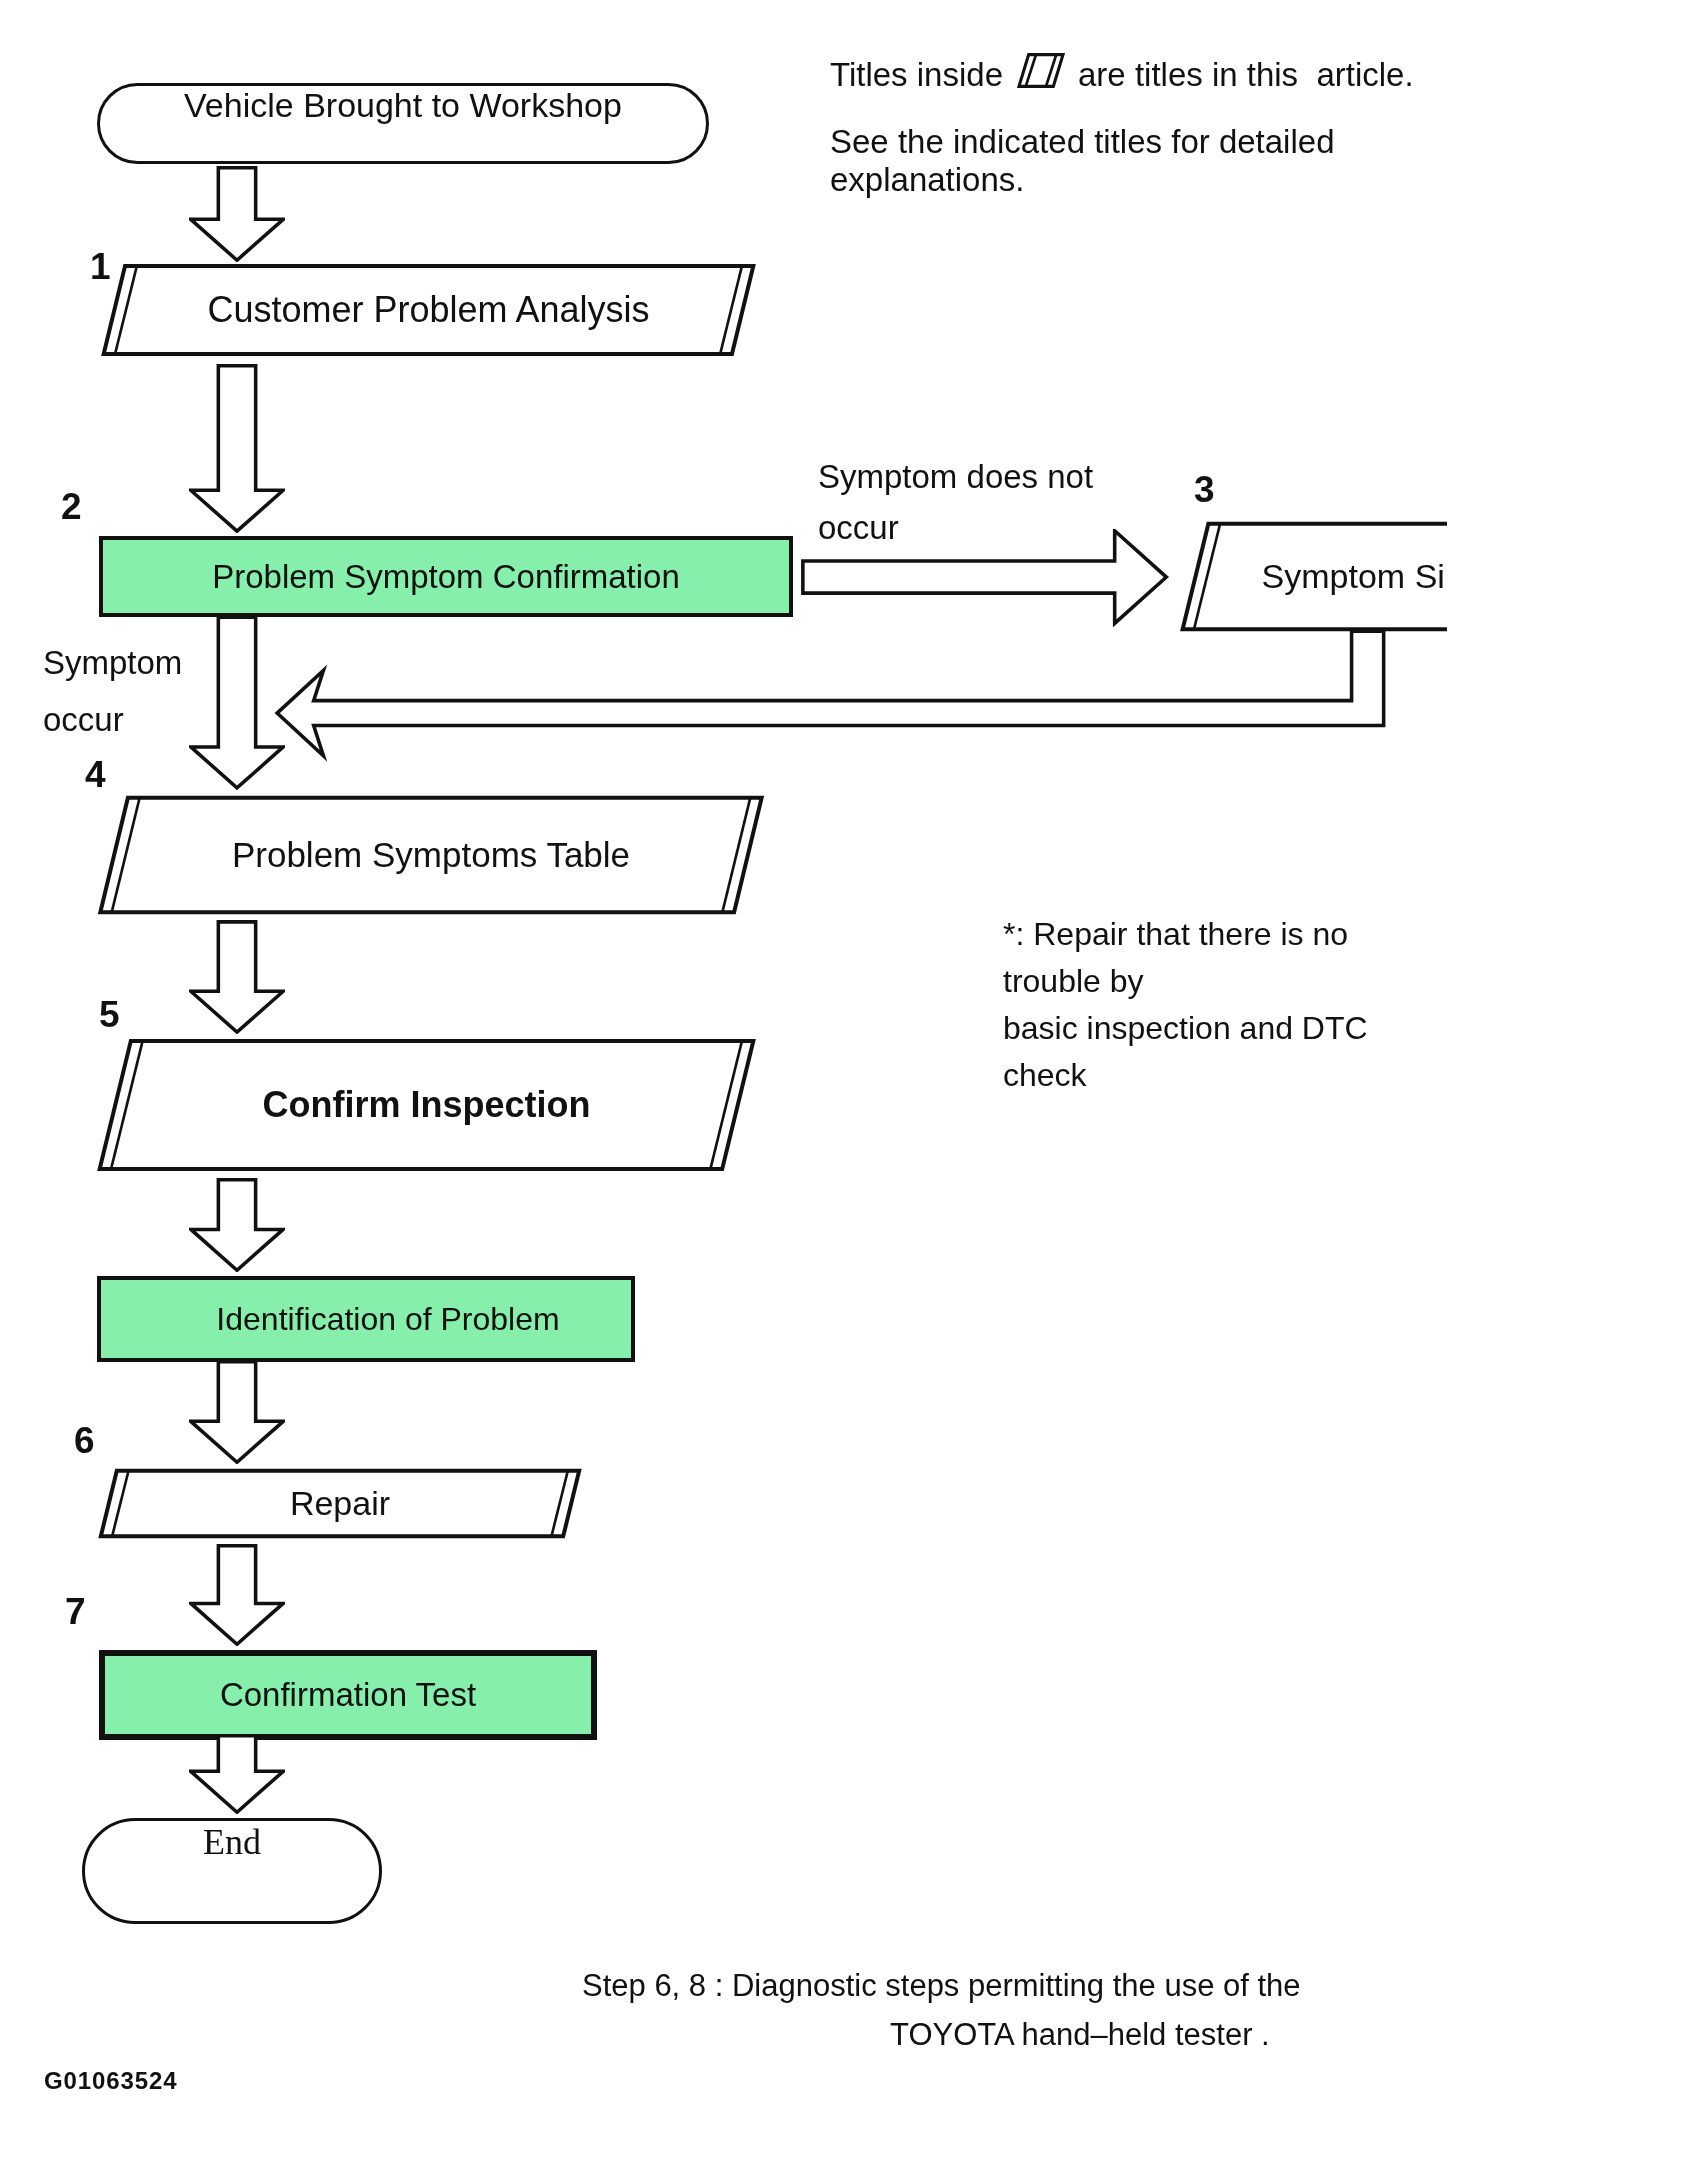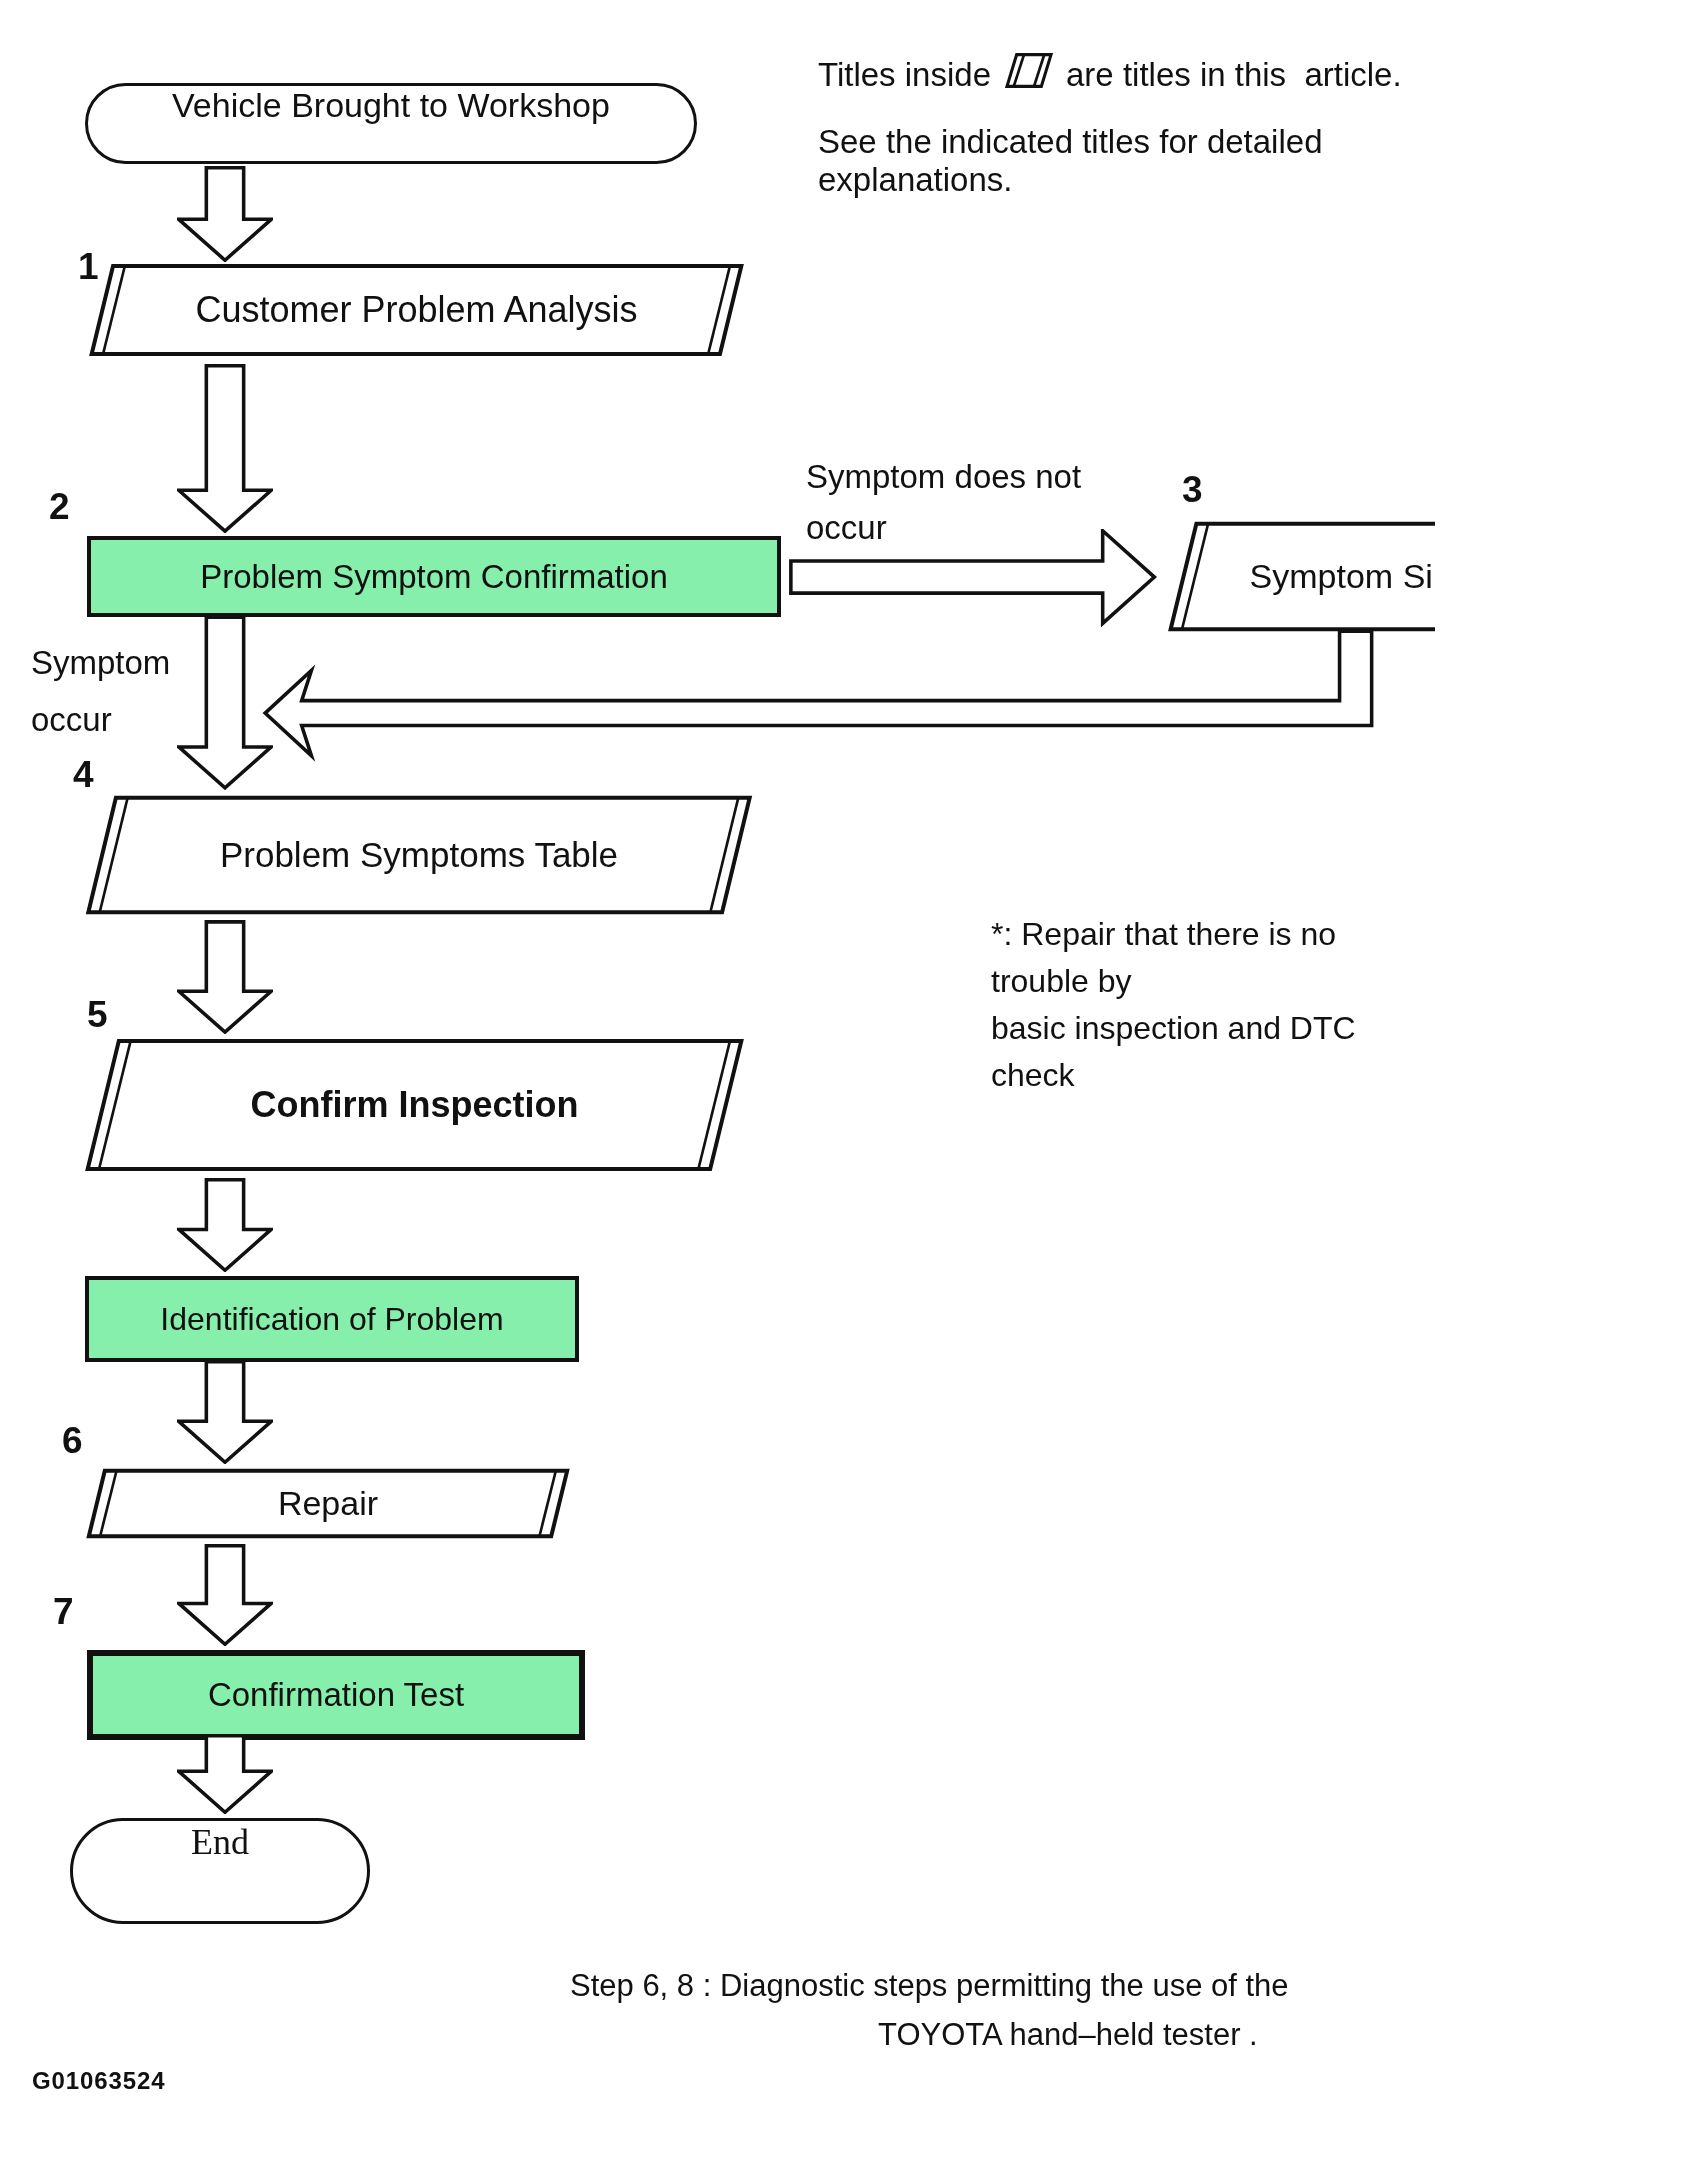--- a/index.html
+++ b/index.html
@@ -3,20 +3,21 @@
 <meta charset="utf-8">
 <style>
   html,body{margin:0;padding:0;background:#fff;}
   #page{
     position:relative;
     width:1435px;height:2158px;
     background:#ffffff;
     font-family:"Liberation Sans", sans-serif;
     color:#111;
     overflow:hidden;
+    margin-left:12px;
   }
   .node{position:absolute;}
   .node .lbl{
     position:absolute;inset:0;
     display:flex;align-items:center;justify-content:center;
     text-align:center;
     color:#111;
   }
   .terminator{
     border:3.6px solid #111;
@@ -154,21 +155,21 @@
     </svg>
     <span class="lbl" style="font-size:36px;font-weight:700;">Confirm Inspection</span>
   </div>
 
   <div class="arrow" style="left:177px;top:1178px;">
     <svg width="96" height="94" viewBox="0 0 108 106">
         <polygon points="33,2 75,2 75,58 106,58 54,104 2,58 33,58" fill="#fff" stroke="#111" stroke-width="4"></polygon>
       </svg>
   </div>
 
-  <div class="node rectnode" style="left:85px;top:1276px;width:486px;height:78px;">
+  <div class="node rectnode" style="left:85px;top:1276px;width:486px;height:78px;padding-left:44px;">
     <span style="font-size:32px;">Identification of Problem</span>
   </div>
 
   <div class="arrow" style="left:177px;top:1360px;">
     <svg width="96" height="104" viewBox="0 0 108 117">
         <polygon points="33,2 75,2 75,69 106,69 54,115 2,69 33,69" fill="#fff" stroke="#111" stroke-width="4"></polygon>
       </svg>
   </div>
 
   <span class="num" style="left:62px;top:1422px;">6</span>

